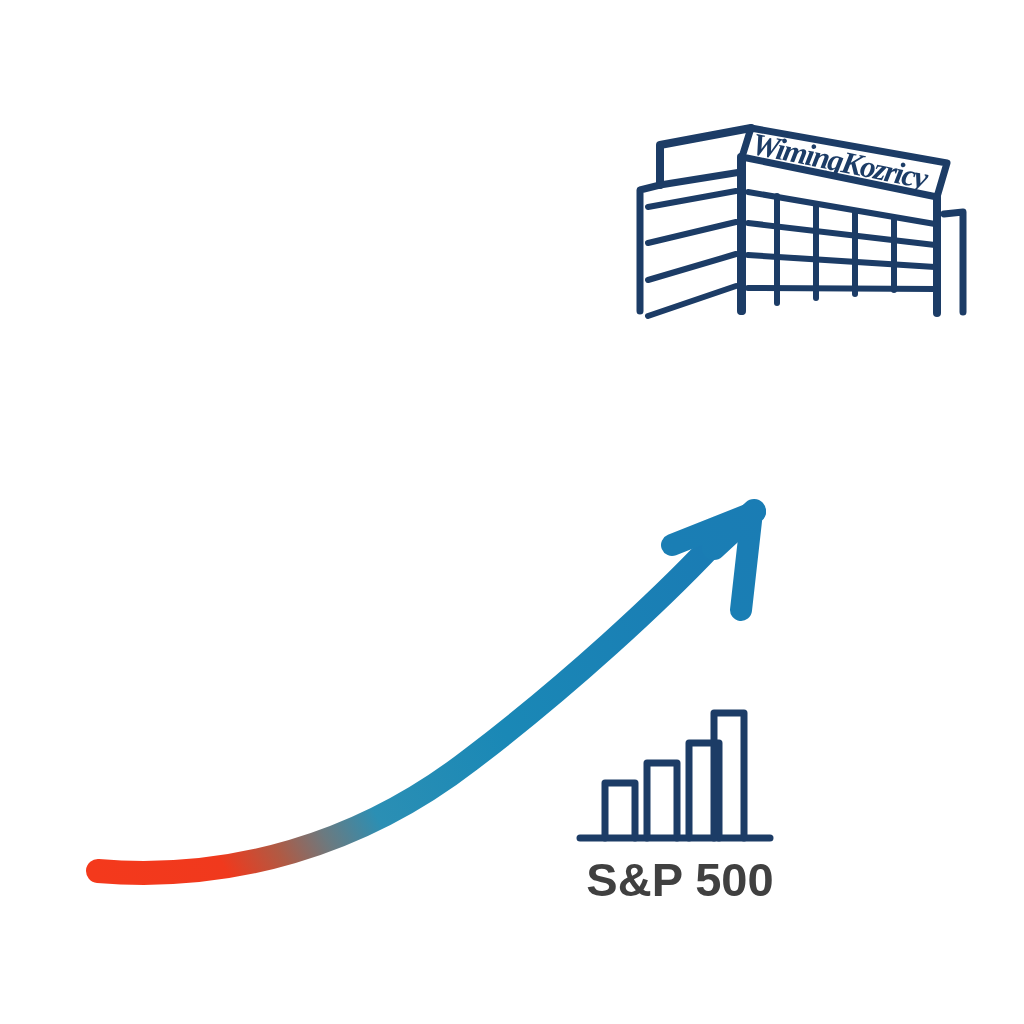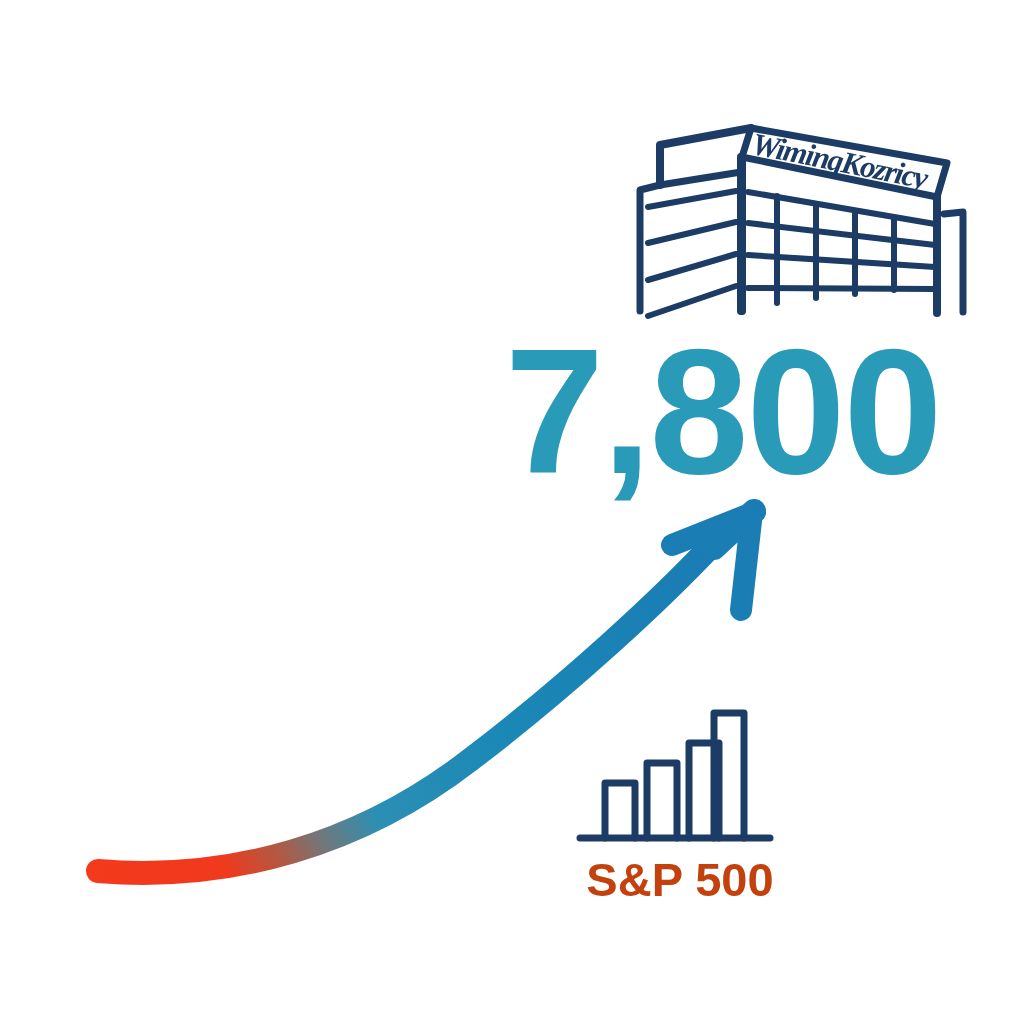--- a/index.html
+++ b/index.html
@@ -50,21 +50,21 @@
     position: absolute;
     left: 560px;
     top: 852px;
     width: 240px;
     height: 56px;
     line-height: 56px;
     font-family: "Liberation Sans", sans-serif;
     font-size: 47px;
     font-weight: bold;
     letter-spacing: 0px;
-    color: #c2410c;
+    color: #404040;
     text-align: center;
     white-space: nowrap;
     user-select: none;
   }
   
   #signtext {
     position: absolute;
     left: 756px;
     top: 126px;
     width: 176px;
@@ -154,17 +154,16 @@
       <path d="M 580,838 L 770,838"></path>
       <path d="M 605,838 L 605,783 L 635,783 L 635,838"></path>
       <path d="M 647,838 L 647,763 L 677,763 L 677,838"></path>
       <path d="M 689,838 L 689,743 L 719,743 L 719,838"></path>
       <path d="M 714,838 L 714,713 L 744,713 L 744,838"></path>
     </g>
   </svg>
 
   <div id="signtext">WimingKozricy</div>
 
-  <div id="bignumber">7,800</div>
 
   <div id="caption">S&amp;P 500</div>
 
 </div>
 
 </body></html>

